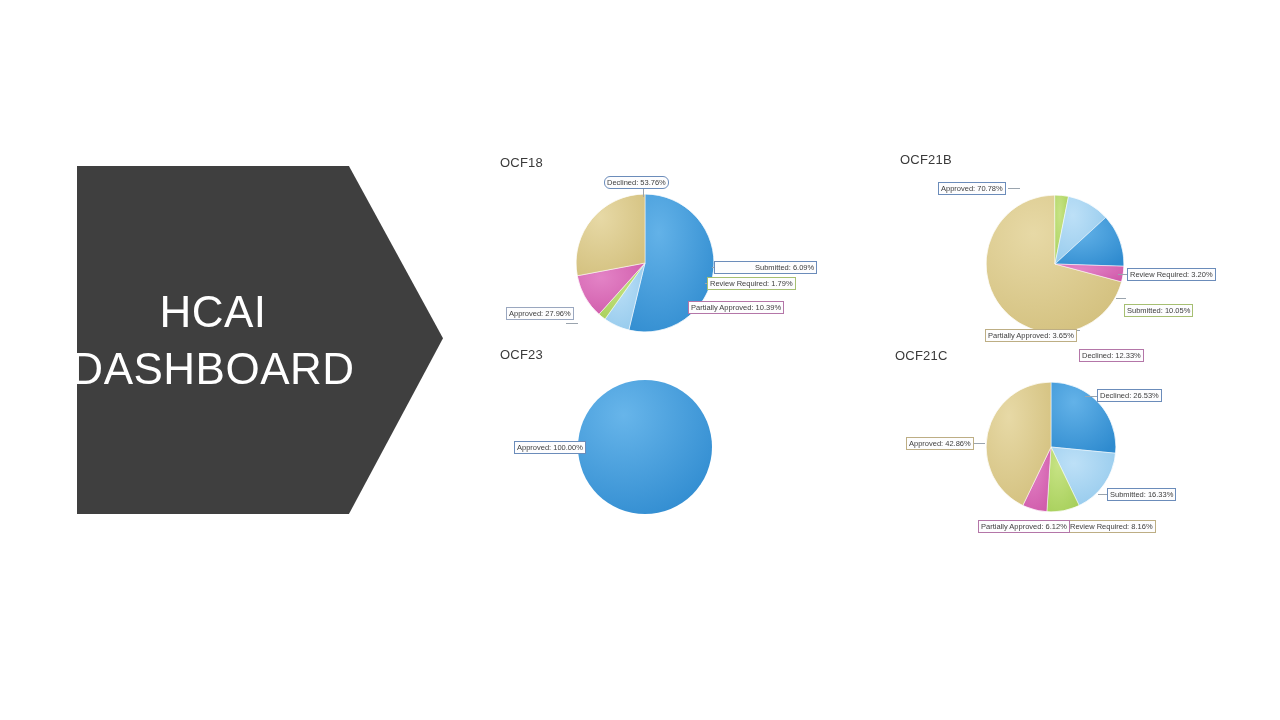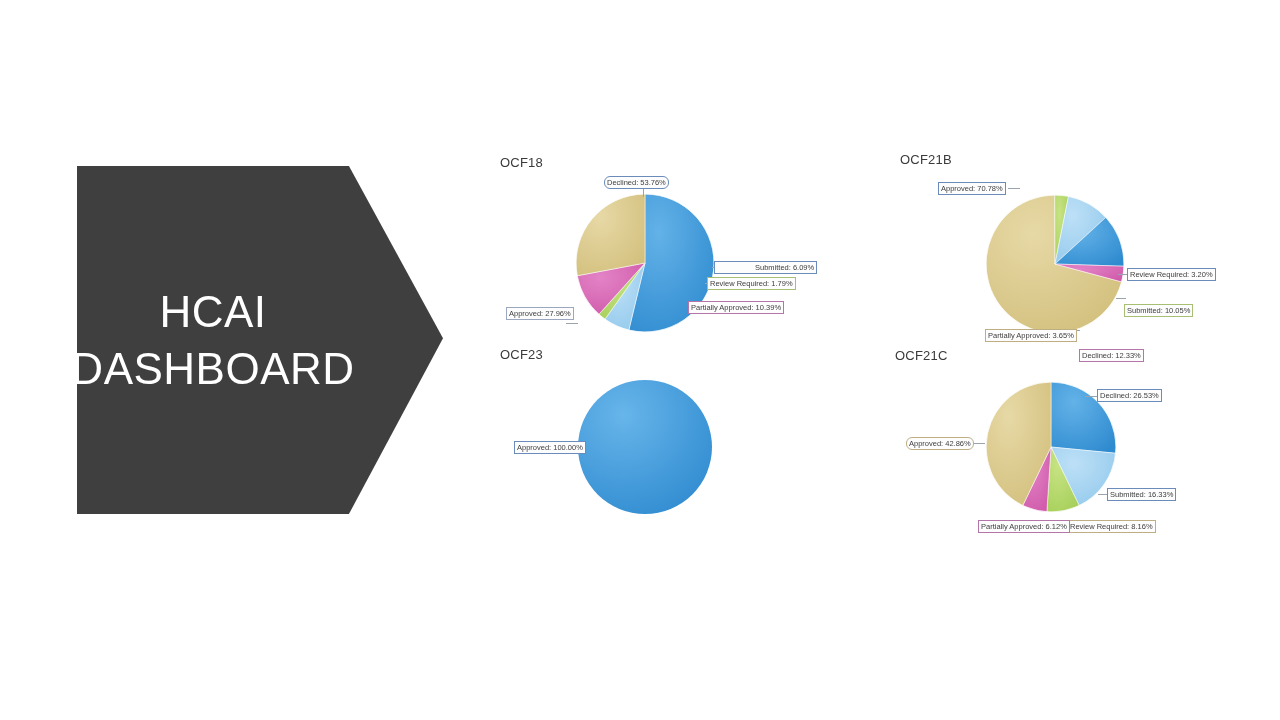--- a/index.html
+++ b/index.html
@@ -313,16 +313,16 @@
     </div>
     <div class="leader" style="left:190px; top:48px;  width:12px; height:1px;"></div>
     <div class="leader" style="left:203px; top:146px; width:10px; height:1px;"></div>
     <div class="leader" style="left:171px; top:178px; width:8px;  height:1px;"></div>
     <div class="leader" style="left:118px; top:178px; width:20px; height:1px;"></div>
     <div class="leader" style="left:78px;  top:95px;  width:12px; height:1px;"></div>
     <div class="dlabel" style="left:202px; top:41px;  border-color:#6b8cba;">Declined: 26.53%</div>
     <div class="dlabel" style="left:212px; top:140px; border-color:#6b8cba;">Submitted: 16.33%</div>
     <div class="dlabel" style="left:172px; top:172px; border-color:#bdae84;">Review Required: 8.16%</div>
     <div class="dlabel" style="left:83px;  top:172px; border-color:#b476a8;">Partially Approved: 6.12%</div>
-    <div class="dlabel" style="left:11px;  top:89px;  border-color:#bdae84;border-radius:6px;">Approved: 42.86%</div>
+    <div class="dlabel" style="left:11px;  top:89px;  border-color:#bdae84;">Approved: 42.86%</div>
   </div>
 
 </div>
 
 </body></html>

